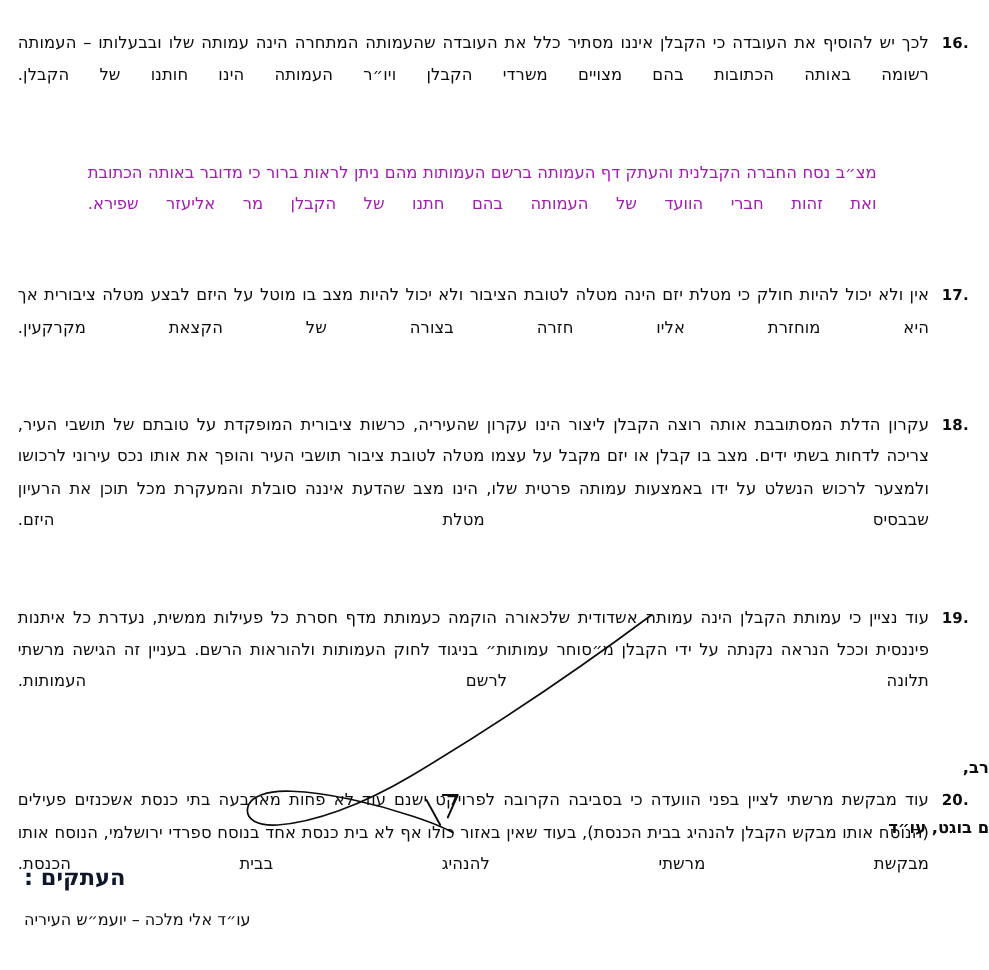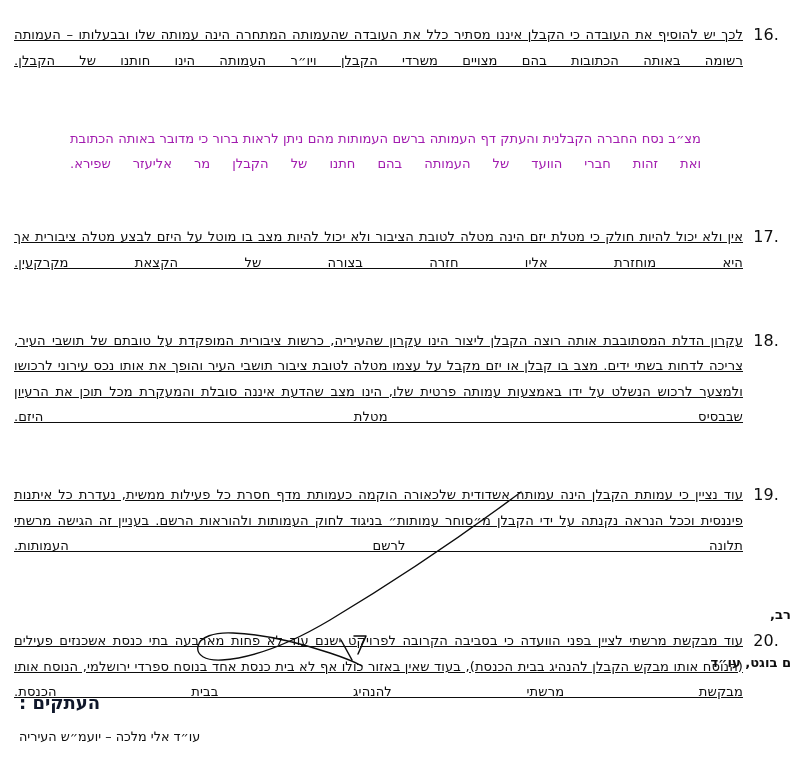--- a/index.html
+++ b/index.html
@@ -42,26 +42,27 @@
     text-justify: inter-word;
     padding-right: 36px;
     padding-left: 2px;
     letter-spacing: 0.1px;
   }
   .para > .num {
     position: absolute;
     right: 0;
     top: 0;
     width: 30px;
-    text-align: right;
+    text-align: center;
     direction: ltr;
-    font-size: 16px;
-    color: #0d0d0d;
-  }
-  .para .txt { display: block; text-decoration: underline; }
+    font-size: 12px;
+    color: #0d0d0d;
+    font-weight: bold;
+  }
+  .para .txt { display: block; }
 
   
   .para .txt::after {
     content: "";
     display: inline-block;
     width: 100%;
   }
 
   .plain {
     direction: rtl;

